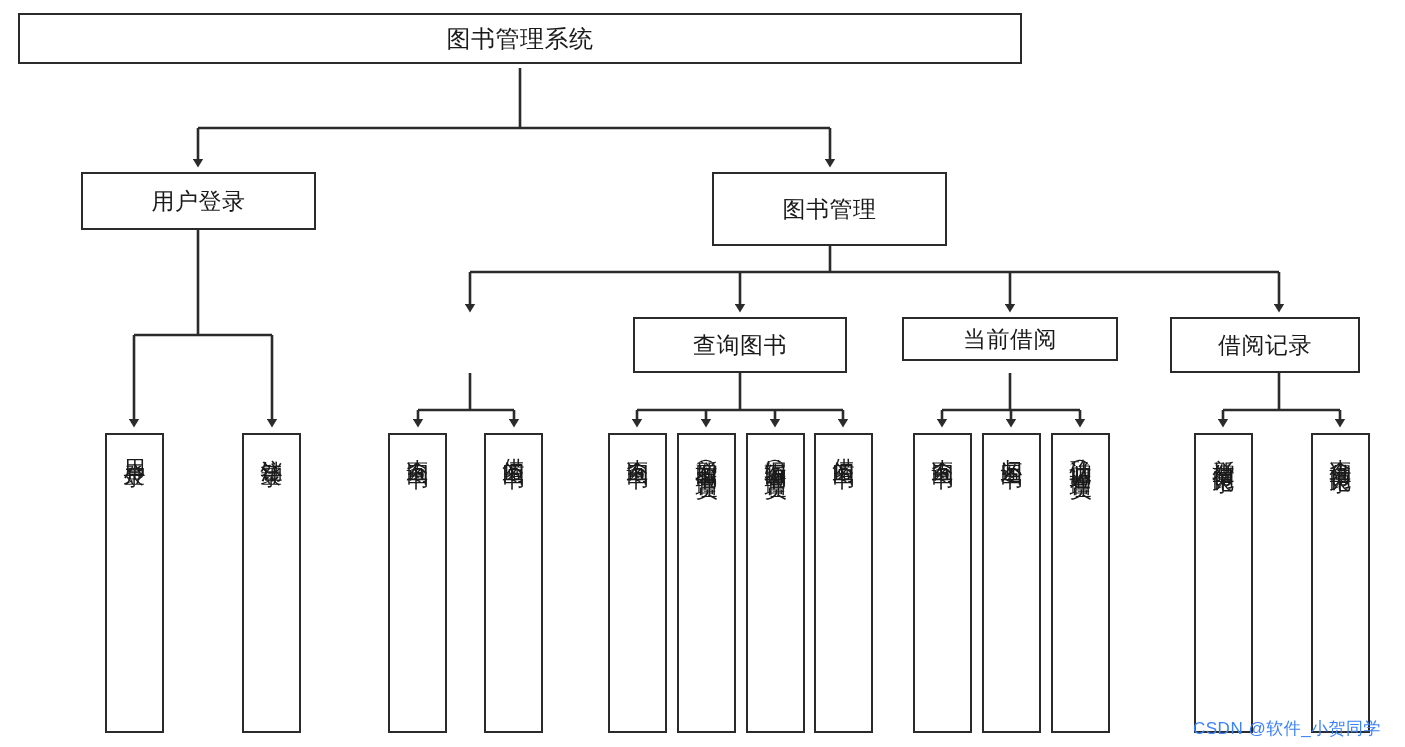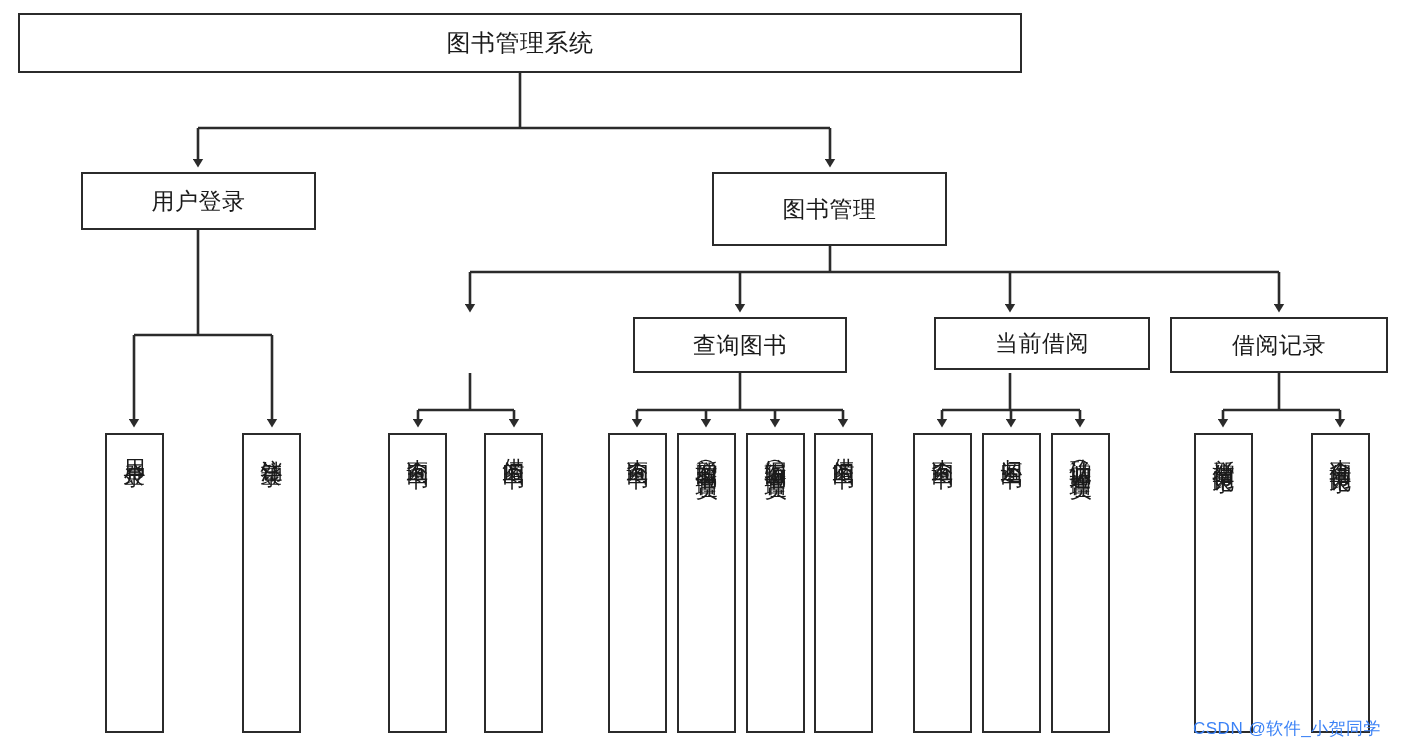--- a/index.html
+++ b/index.html
@@ -120,38 +120,38 @@
       <path d="M1011,410 L1011,420" marker-end="url(#arrow)"></path>
       <path d="M1080,410 L1080,420" marker-end="url(#arrow)"></path>
 
       <path d="M1279,373 L1279,410"></path>
       <path d="M1223,410 L1340,410"></path>
       <path d="M1223,410 L1223,420" marker-end="url(#arrow)"></path>
       <path d="M1340,410 L1340,420" marker-end="url(#arrow)"></path>
     </g>
   </svg>
 
-  <div class="node h title" style="left:18px; top:13px; width:1004px; height:60px;">
+  <div class="node h title" style="left:18px; top:13px; width:1004px; height:51px;">
     <span class="lbl">图书管理系统</span>
   </div>
 
   <div class="node h" style="left:81px; top:172px; width:235px; height:58px;">
     <span class="lbl">用户登录</span>
   </div>
   <div class="node h" style="left:712px; top:172px; width:235px; height:74px;">
     <span class="lbl">图书管理</span>
   </div>
 
   <div class="node h" style="left:633px; top:317px; width:214px; height:56px;">
     <span class="lbl">查询图书</span>
   </div>
-  <div class="node h" style="left:902px; top:317px; width:216px; height:53px;margin-left:32px;">
+  <div class="node h" style="left:902px; top:317px; width:216px; height:44px;">
     <span class="lbl">当前借阅</span>
   </div>
-  <div class="node h" style="left:1170px; top:317px; width:218px; height:56px;">
+  <div class="node h" style="left:1170px; top:317px; width:190px; height:56px;">
     <span class="lbl">借阅记录</span>
   </div>
 
   <div class="node v" style="left:105px; top:433px; width:59px; height:300px;">
     <span class="lbl">用户登录</span>
   </div>
   <div class="node v" style="left:242px; top:433px; width:59px; height:300px;">
     <span class="lbl">注销登录</span>
   </div>
 

